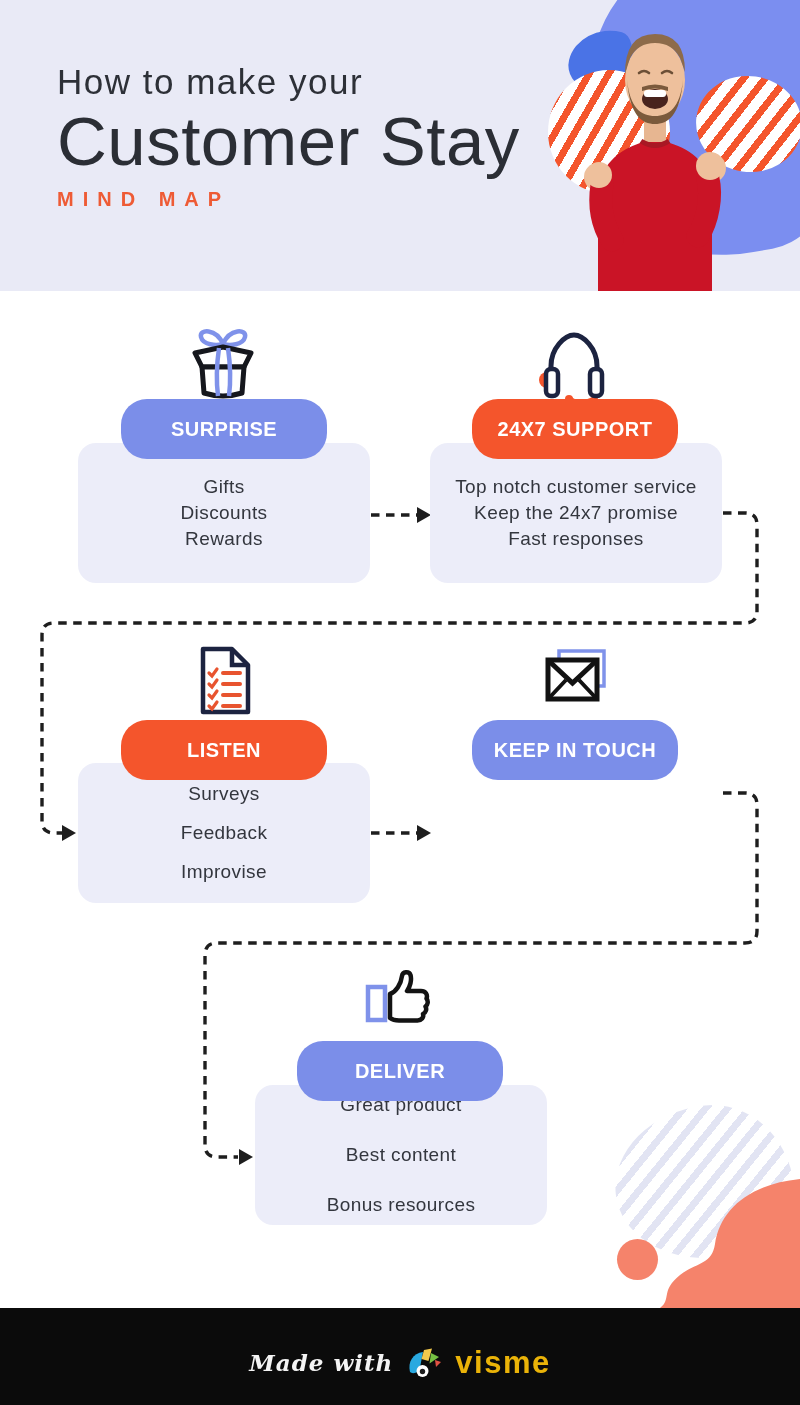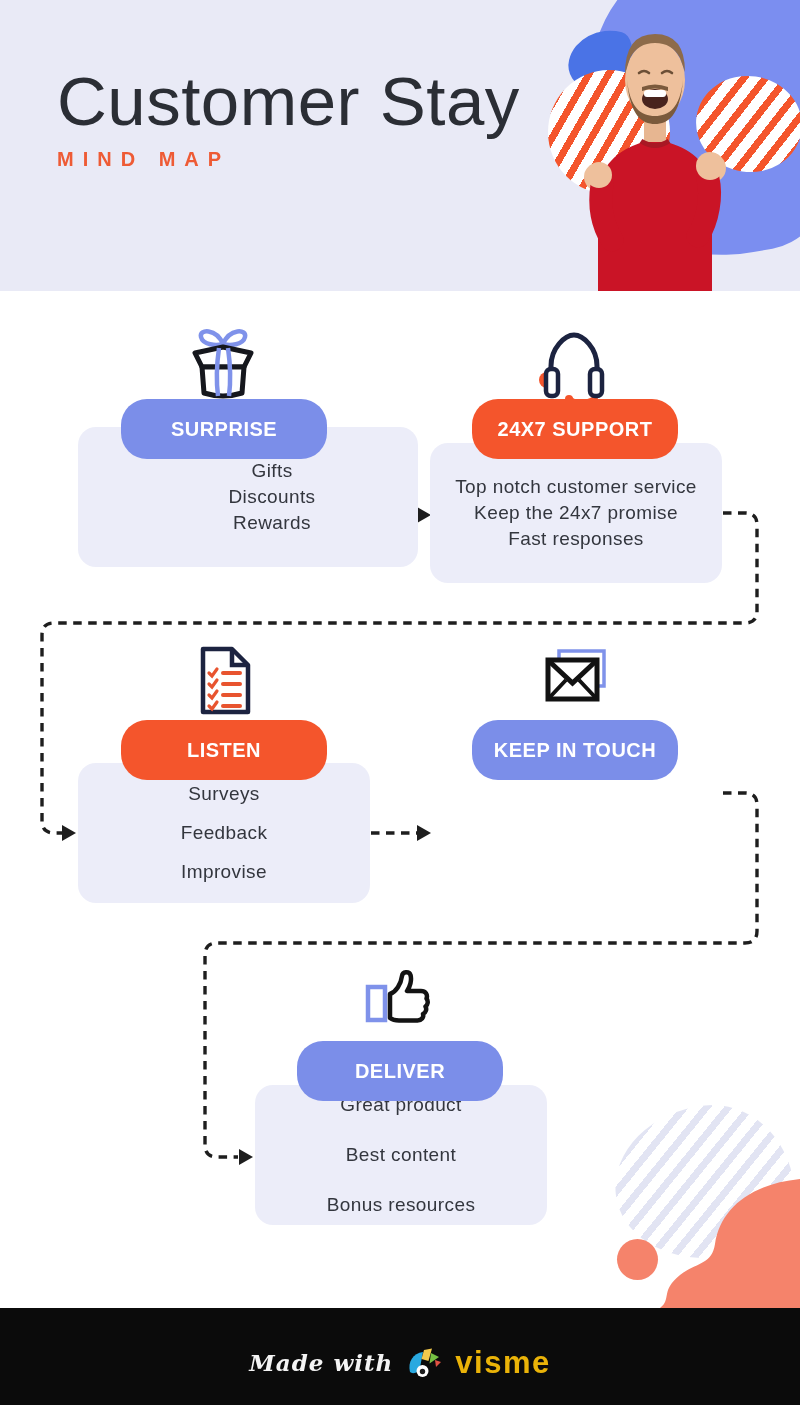--- a/index.html
+++ b/index.html
@@ -75,20 +75,21 @@
         <path d="M71,51 q5,-4 10,0" stroke="#6c4f36" stroke-width="2.6" fill="none" stroke-linecap="round"></path>
         <path d="M94,51 q5,-4 10,0" stroke="#6c4f36" stroke-width="2.6" fill="none" stroke-linecap="round"></path>
         <ellipse cx="87" cy="77" rx="13" ry="10" fill="#48231d"></ellipse>
         <rect x="76" y="68" width="22" height="7" rx="3" fill="#ffffff"></rect>
         <path d="M59,58 C62,94 74,102 87,102 C100,102 112,94 115,58 C112,86 101,94 87,94 C73,94 62,86 59,58 Z" fill="#7b5a3c"></path>
         <path d="M74,65 Q87,60 100,65 L100,69 Q87,64 74,69 Z" fill="#7b5a3c"></path>
         <path d="M73,119 Q87,128 101,119" stroke="#a81824" stroke-width="5" fill="none"></path>
       </svg>
     </div>
     <div class="title-block">
+      <div class="title-line1">How to make your</div>
       <div class="title-line2">Customer Stay</div>
       <div class="subtitle">MIND MAP</div>
     </div>
   </header>
 
   <main class="map">
 
     <svg class="connectors" width="800" height="1017" viewBox="0 0 800 1017">
       <g stroke="#1e1e1e" stroke-width="3.4" fill="none" stroke-dasharray="8.5 6.5">
         <path d="M371,224 L418,224"></path>
@@ -108,21 +109,21 @@
       <path d="M37,24 C30,8 13,9 15,17 C17,25 30,26 37,24 Z" stroke="#7f92ea" stroke-width="4.5" fill="none"></path>
       <path d="M37,24 C44,8 61,9 59,17 C57,25 44,26 37,24 Z" stroke="#7f92ea" stroke-width="4.5" fill="none"></path>
       <path d="M9,33 L37,27 L65,33 L58,47 L16,47 Z" stroke="#15171d" stroke-width="5" fill="#ffffff" stroke-linejoin="round"></path>
       <path d="M16,47 L58,47 L56,73 Q37,79 18,73 Z" stroke="#15171d" stroke-width="5" fill="#ffffff" stroke-linejoin="round"></path>
       <path d="M33,28 C31,42 30,60 32,76" stroke="#7f92ea" stroke-width="4.5" fill="none"></path>
       <path d="M42,28 C44,42 45,60 43,76" stroke="#7f92ea" stroke-width="4.5" fill="none"></path>
     </svg>
     <div class="pill blue" style="left:121px;top:108px;">
       <span>SURPRISE</span>
     </div>
-    <div class="card" style="left:78px;top:136px;padding-left:48px;">
+    <div class="card" style="left:78px;top:152px;">
       <div class="line">Gifts</div>
       <div class="line">Discounts</div>
       <div class="line">Rewards</div>
     </div>
 
     <svg class="node-icon" style="left:538px;top:31px;" width="74" height="82" viewBox="0 0 74 82">
       <circle cx="9" cy="58" r="8" fill="#f4552c"></circle>
       <path d="M60,70 C58,80 41,85 32,77" stroke="#f4552c" stroke-width="5.5" fill="none" stroke-linecap="round"></path>
       <circle cx="31" cy="77" r="4" fill="#f4552c"></circle>
       <path d="M13,58 L13,44 C13,26 27,13 36,13 C45,13 59,26 59,44 L59,58" stroke="#1c2340" stroke-width="5" fill="none"></path>

